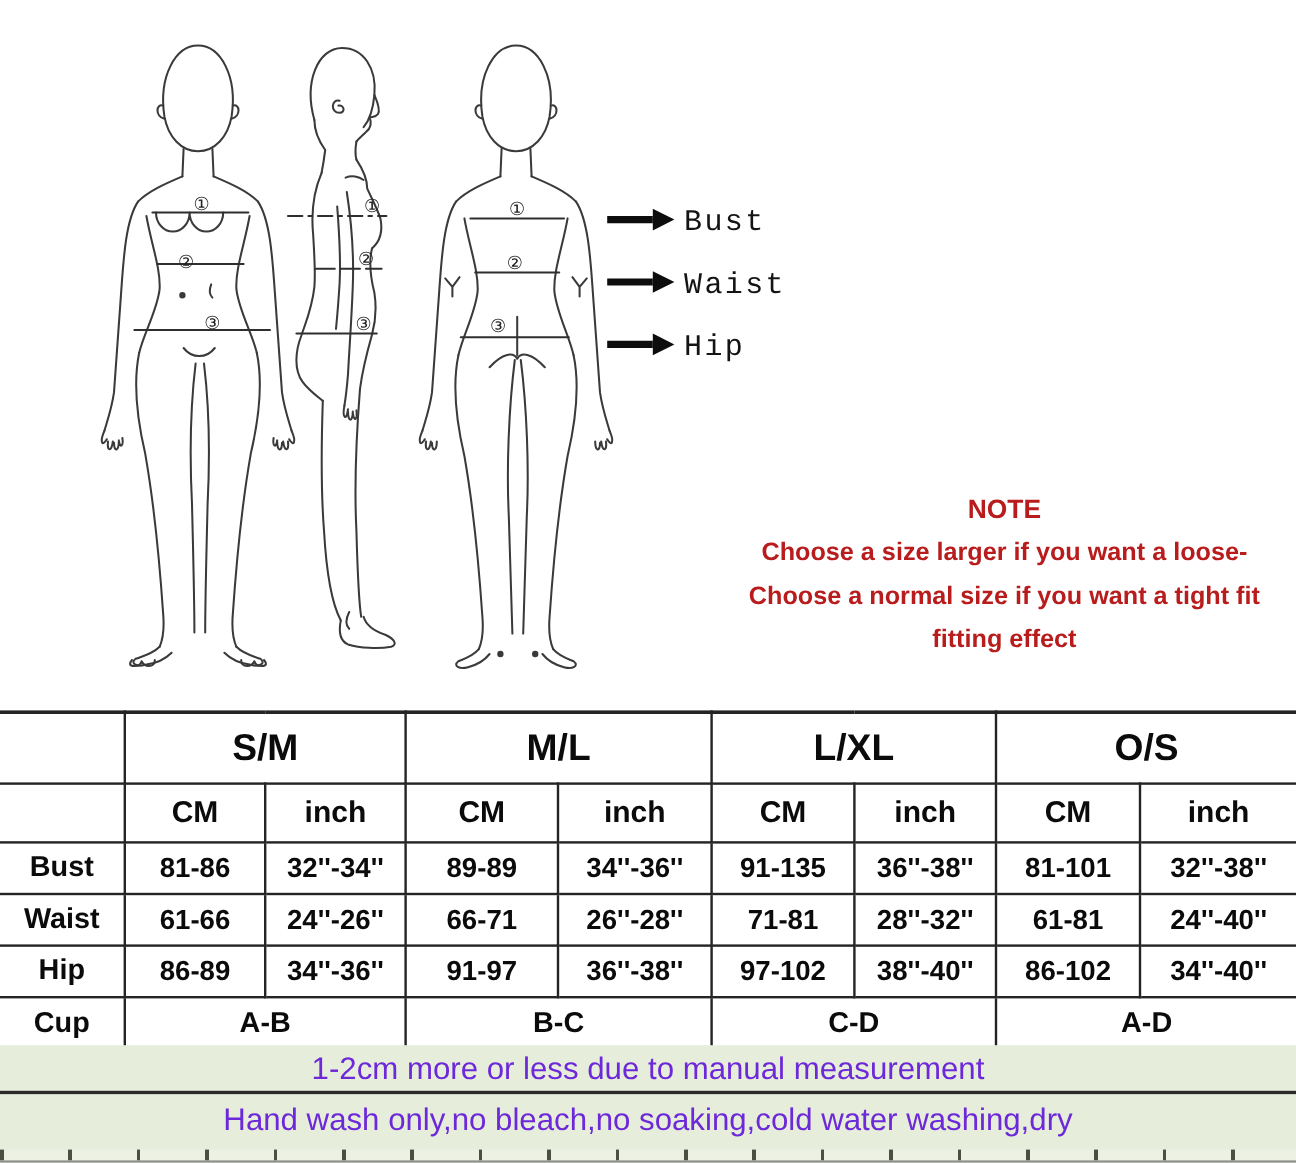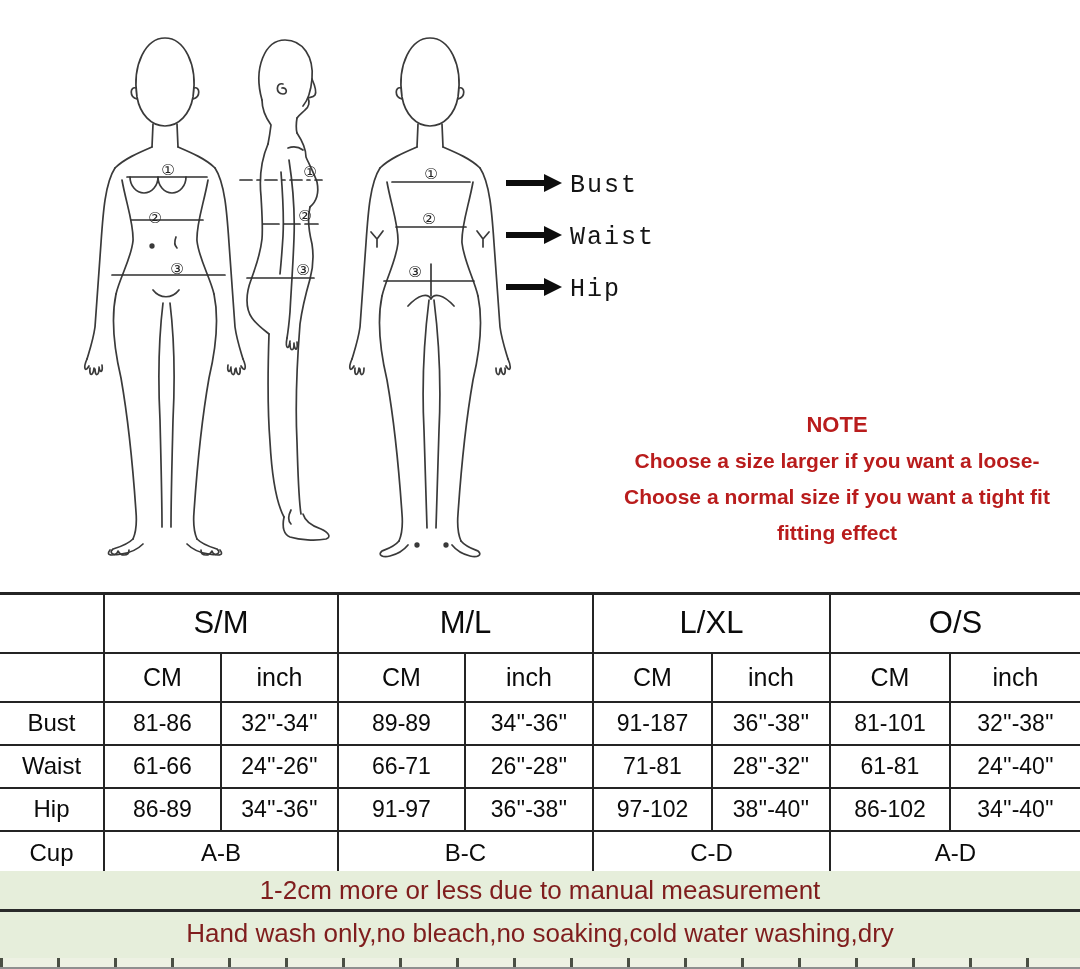--- a/index.html
+++ b/index.html
@@ -24,34 +24,34 @@
   }
   #note .note-title{font-size:22px}
   
   #size-table{
     position:absolute;top:592px;left:0;width:1080px;height:279px;
     border-collapse:collapse;table-layout:fixed;
     border-top:3px solid #242424;border-bottom:2px solid #242424;
   }
   #size-table td{
     border:2px solid #242424;text-align:center;vertical-align:middle;
-    font-weight:normal;padding:0;color:#0b0b0b;overflow:hidden;margin-left:48px;
+    font-weight:bold;padding:0;color:#0b0b0b;overflow:hidden;margin-left:48px;
   }
   #size-table td:first-child{border-left:none}
   #size-table td.edge{border-right:none}
   .row-sizes{height:59px}  .row-sizes td{font-size:31px}
   .row-units{height:49px}  .row-units td{font-size:25px}
   .row-data{height:43px}   .row-data td{font-size:23px}
   .row-cup{height:44px}    .row-cup td{font-size:24px}
   #size-table td.lbl{font-size:24px}
   
   .green-row{
     position:absolute;left:0;width:1080px;box-sizing:border-box;
     background:#e6eedb;border-bottom:3px solid #2a2a2a;
-    text-align:center;font-size:26px;font-weight:400;color:#7f1d1d;
+    text-align:center;font-size:26px;font-weight:400;color:#6d28d9;
   }
   #green-row-1{top:871px;height:41px;line-height:38px}
   #green-row-2{top:912px;height:62px;line-height:42px}
   #cutoff-row{
     position:absolute;top:958px;left:0;width:1080px;height:11px;box-sizing:border-box;
     border-bottom:2px solid #8f8f8f;
     background:repeating-linear-gradient(90deg,#4a4f44 0 3px,#edf1e3 3px 57px);
   }
 </style>
 </head>
@@ -203,21 +203,21 @@
     <td>inch</td>
     <td>CM</td>
     <td class="edge">inch</td>
   </tr>
   <tr class="row-data">
     <td class="lbl">Bust</td>
     <td>81-86</td>
     <td>32''-34''</td>
     <td>89-89</td>
     <td>34''-36''</td>
-    <td>91-187</td>
+    <td>91-135</td>
     <td>36''-38''</td>
     <td>81-101</td>
     <td class="edge">32''-38''</td>
   </tr>
   <tr class="row-data">
     <td class="lbl">Waist</td>
     <td>61-66</td>
     <td>24''-26''</td>
     <td>66-71</td>
     <td>26''-28''</td>

